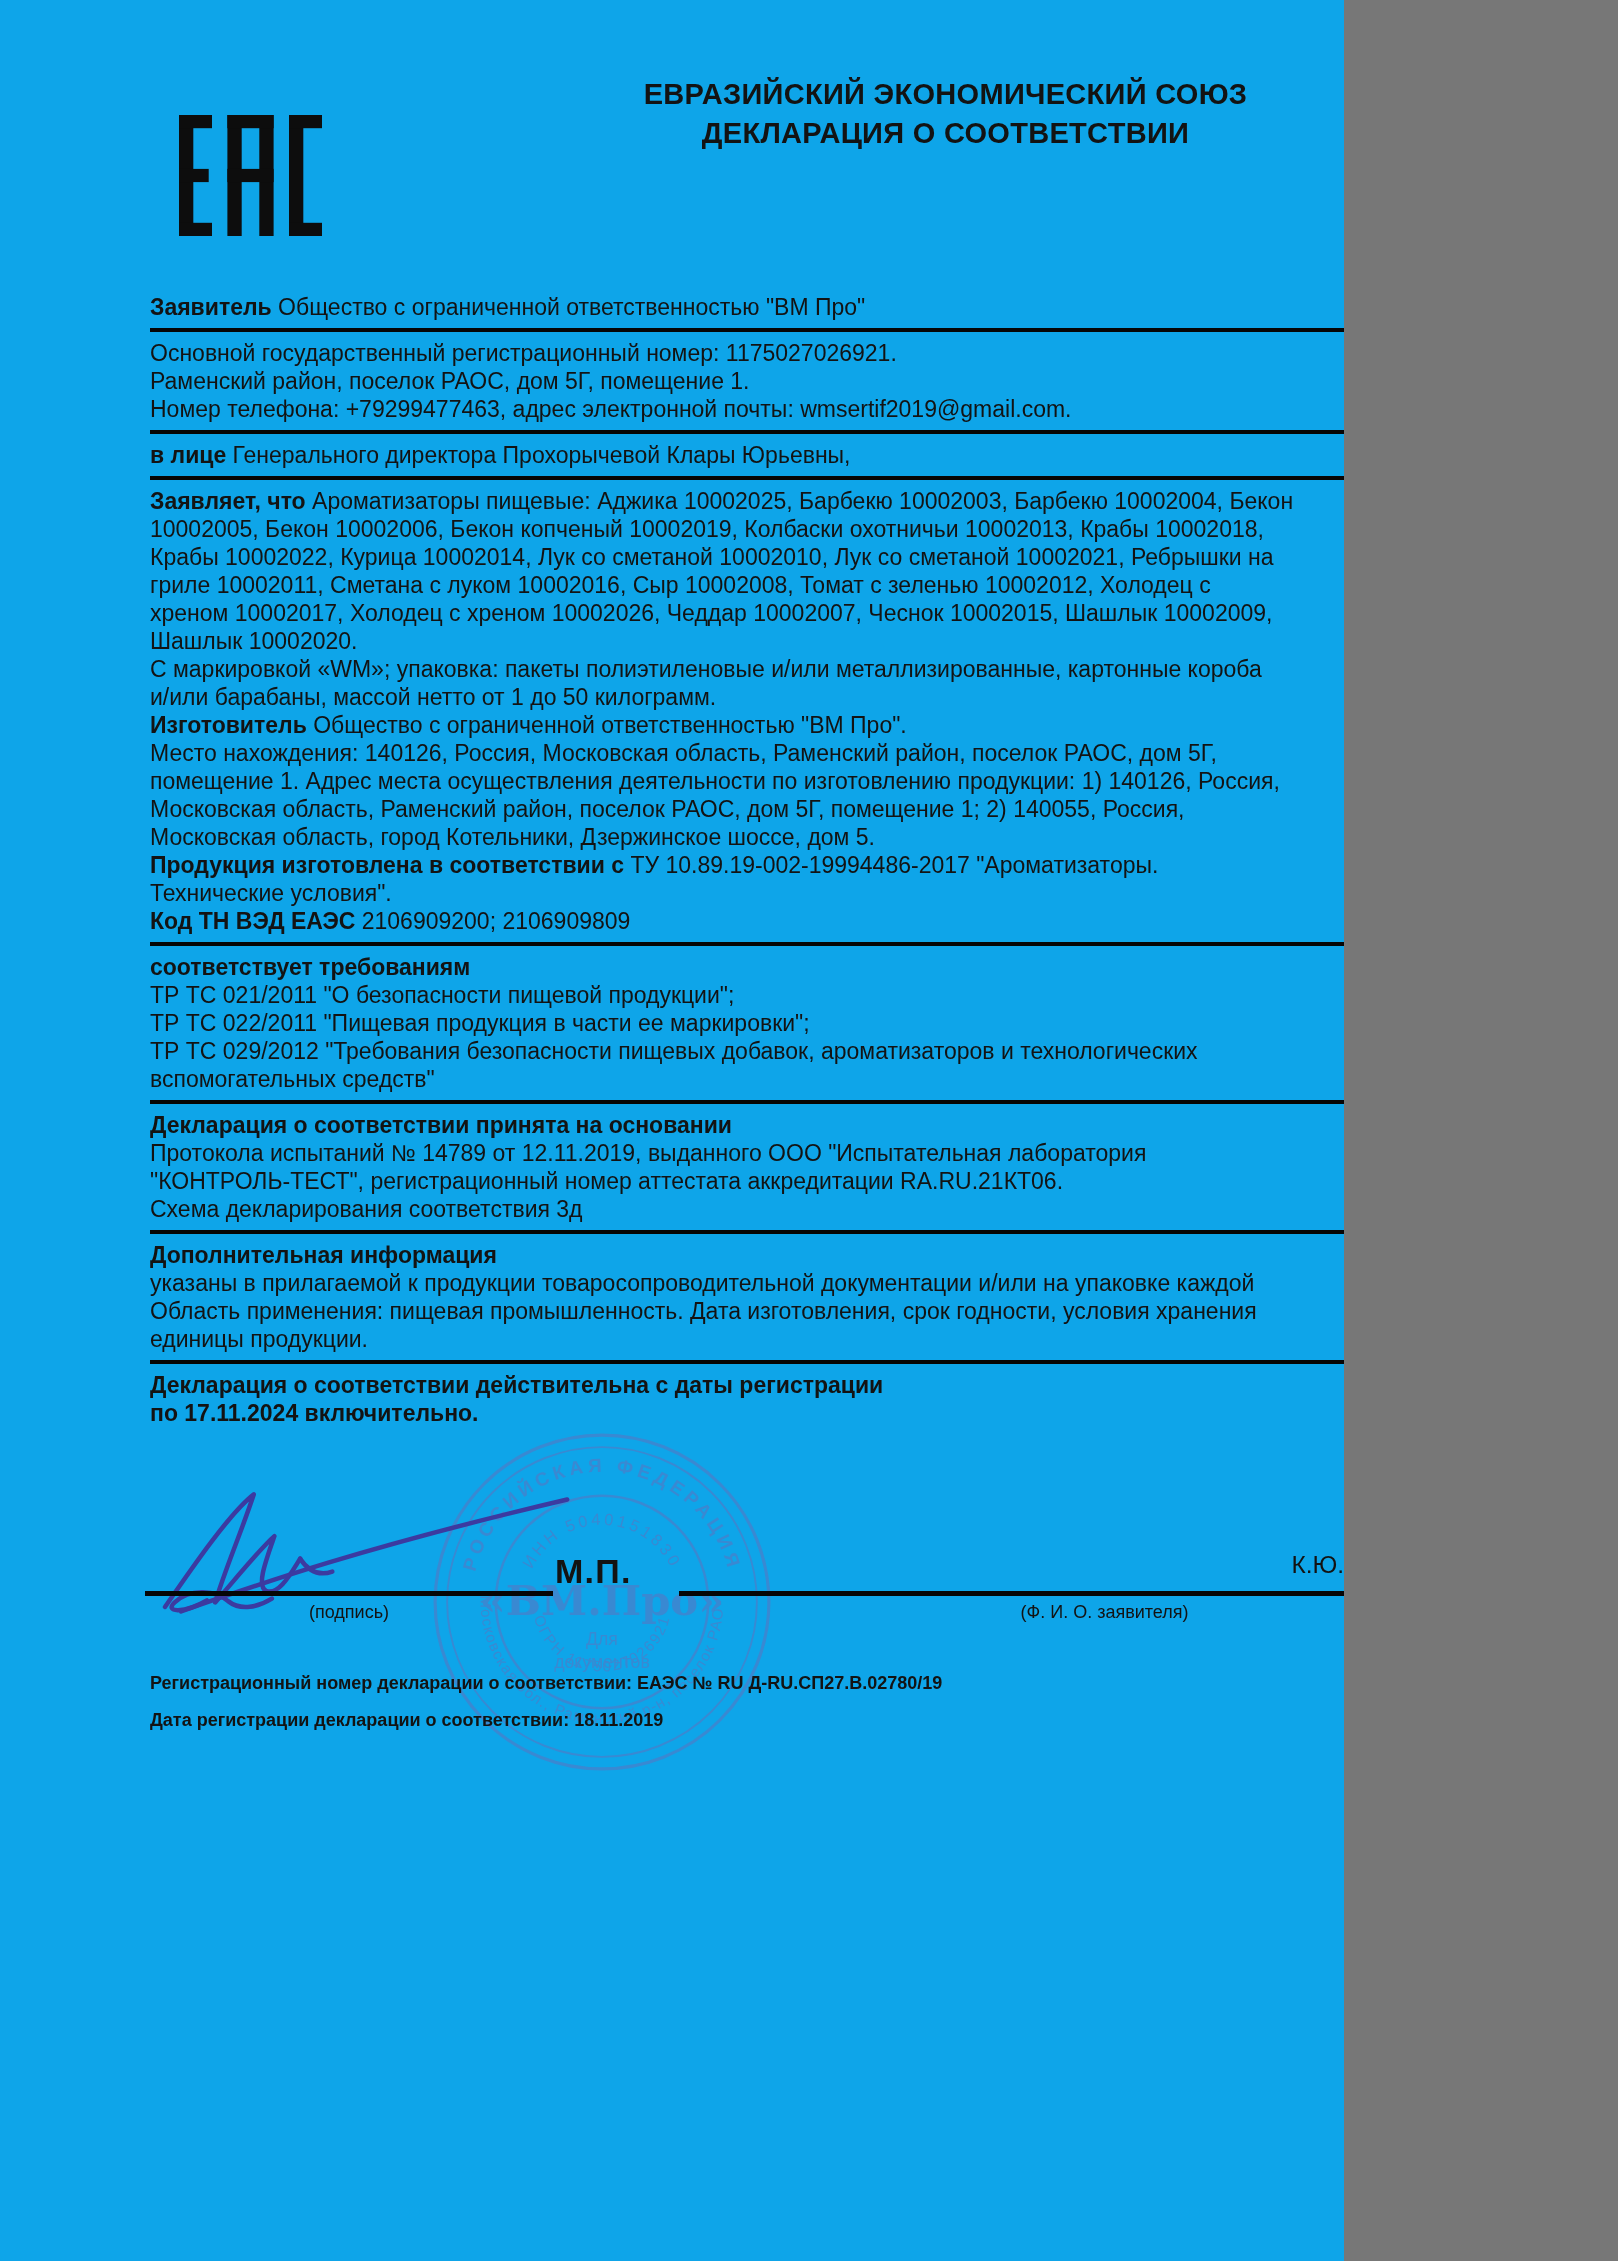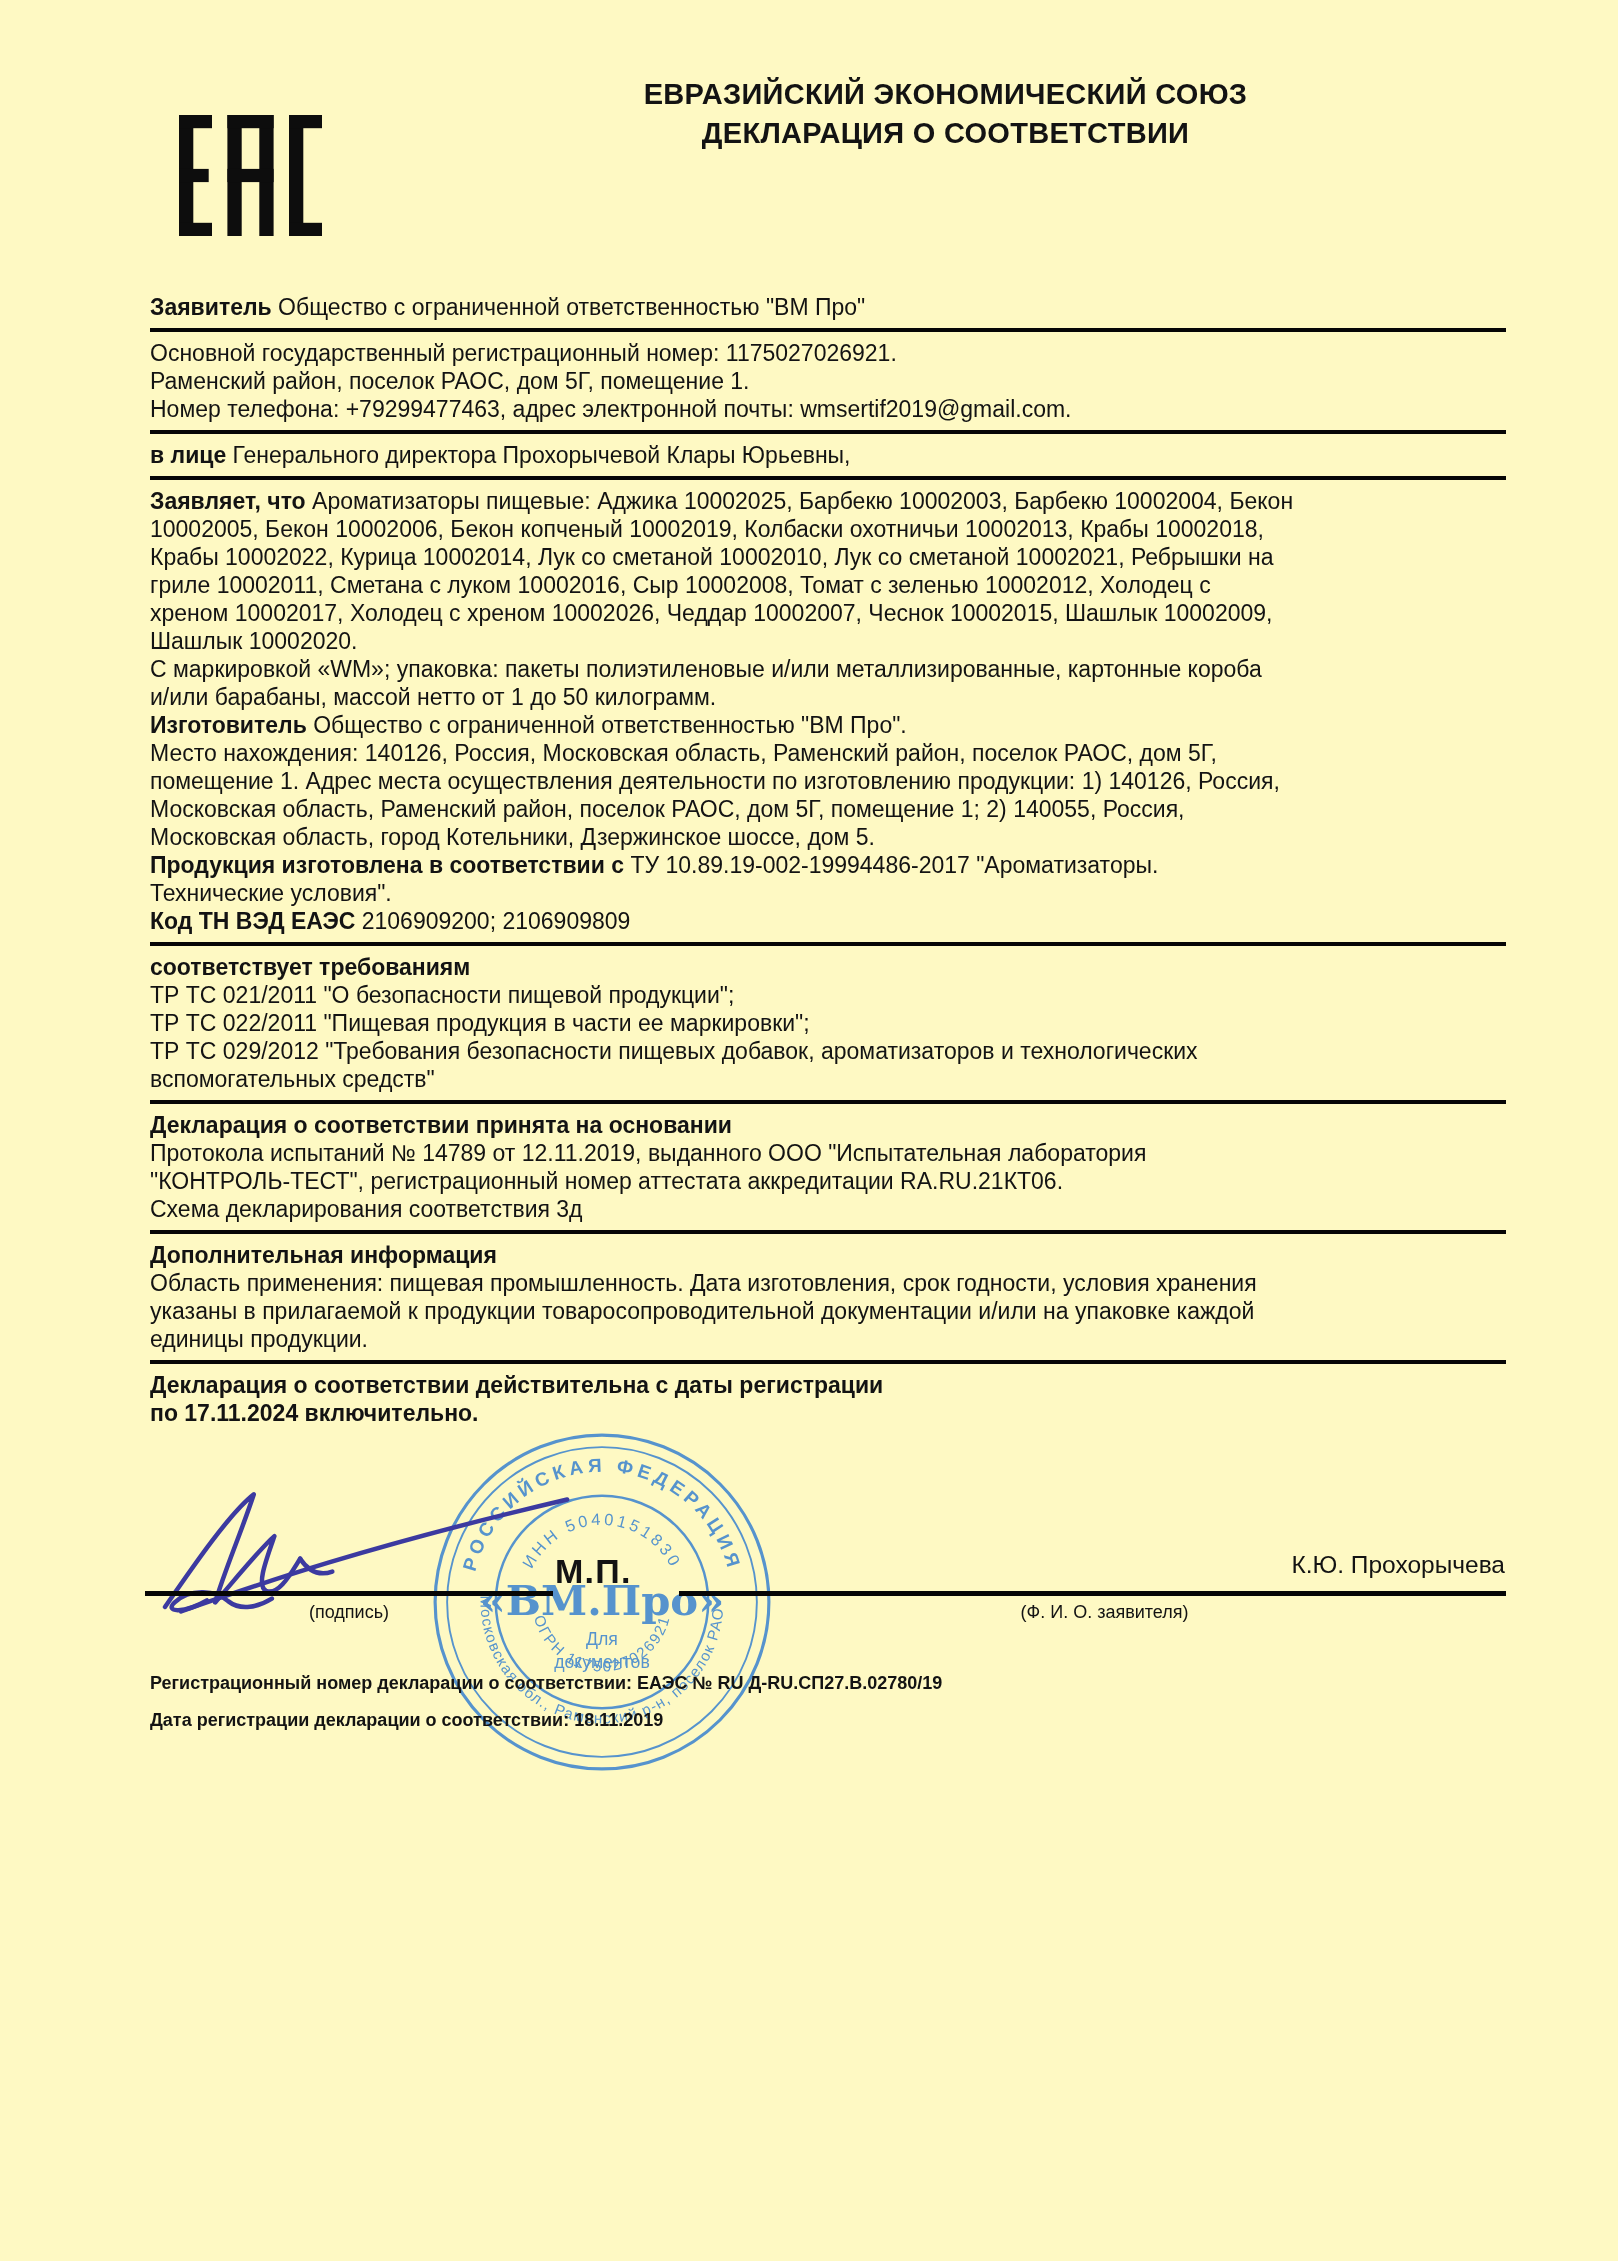--- a/index.html
+++ b/index.html
@@ -1,19 +1,19 @@
 <!DOCTYPE html>
 <html style="font-size:10.3px"><head>
 <meta charset="utf-8">
 <style>
   html,body{margin:0;padding:0;background:#777;}
   .page{
     position:relative;
-    width:1618px;height:2261px;
-    background:#fef9c3;
+    width:1344px;height:2261px;
+    background:#0ea5e9;
     font-family:"Liberation Sans", sans-serif;
     color:#131313;
     overflow:hidden;
   }
   
   .logo{position:absolute;left:179px;top:115px;width:143px;height:121px;}
   .titles{position:absolute;left:568px;top:75px;width:755px;text-align:center;
           font-weight:bold;font-size:29px;line-height:39px;letter-spacing:0.3px;}
   
   .main{position:absolute;left:150px;top:293px;width:1356px;font-size:23px;line-height:28px;}
@@ -96,22 +96,22 @@
     <div class="ln"><span class="b"></span><span>ТР ТС 022/2011 "Пищевая продукция в части ее маркировки";</span></div>
     <div class="ln"><span class="b"></span><span>ТР ТС 029/2012 "Требования безопасности пищевых добавок, ароматизаторов и технологических</span></div>
     <div class="ln"><span class="b"></span><span>вспомогательных средств"</span></div>
     <div class="rule"></div>
     <div class="ln"><span class="b">Декларация о соответствии принята на основании</span><span></span></div>
     <div class="ln"><span class="b"></span><span>Протокола испытаний № 14789 от 12.11.2019, выданного ООО "Испытательная лаборатория</span></div>
     <div class="ln"><span class="b"></span><span>"КОНТРОЛЬ-ТЕСТ", регистрационный номер аттестата аккредитации RA.RU.21КТ06.</span></div>
     <div class="ln"><span class="b"></span><span>Схема декларирования соответствия 3д</span></div>
     <div class="rule"></div>
     <div class="ln"><span class="b">Дополнительная информация</span><span></span></div>
+    <div class="ln"><span class="b"></span><span>указаны в прилагаемой к продукции товаросопроводительной документации и/или на упаковке каждой</span></div>
     <div class="ln"><span class="b"></span><span>Область применения: пищевая промышленность. Дата изготовления, срок годности, условия хранения</span></div>
-    <div class="ln"><span class="b"></span><span>указаны в прилагаемой к продукции товаросопроводительной документации и/или на упаковке каждой</span></div>
     <div class="ln"><span class="b"></span><span>единицы продукции.</span></div>
     <div class="rule"></div>
     <div class="ln"><span class="b">Декларация о соответствии действительна с даты регистрации</span><span></span></div>
     <div class="ln"><span class="b">по 17.11.2024 включительно.</span><span></span></div>
   </div>
 
   <svg class="stamp-wrap" viewBox="0 0 560 560">
     <g fill="none" stroke="#3f86cf">
       <circle cx="280" cy="280" r="264" stroke-width="5"></circle>
       <circle cx="280" cy="280" r="245" stroke-width="3"></circle>

